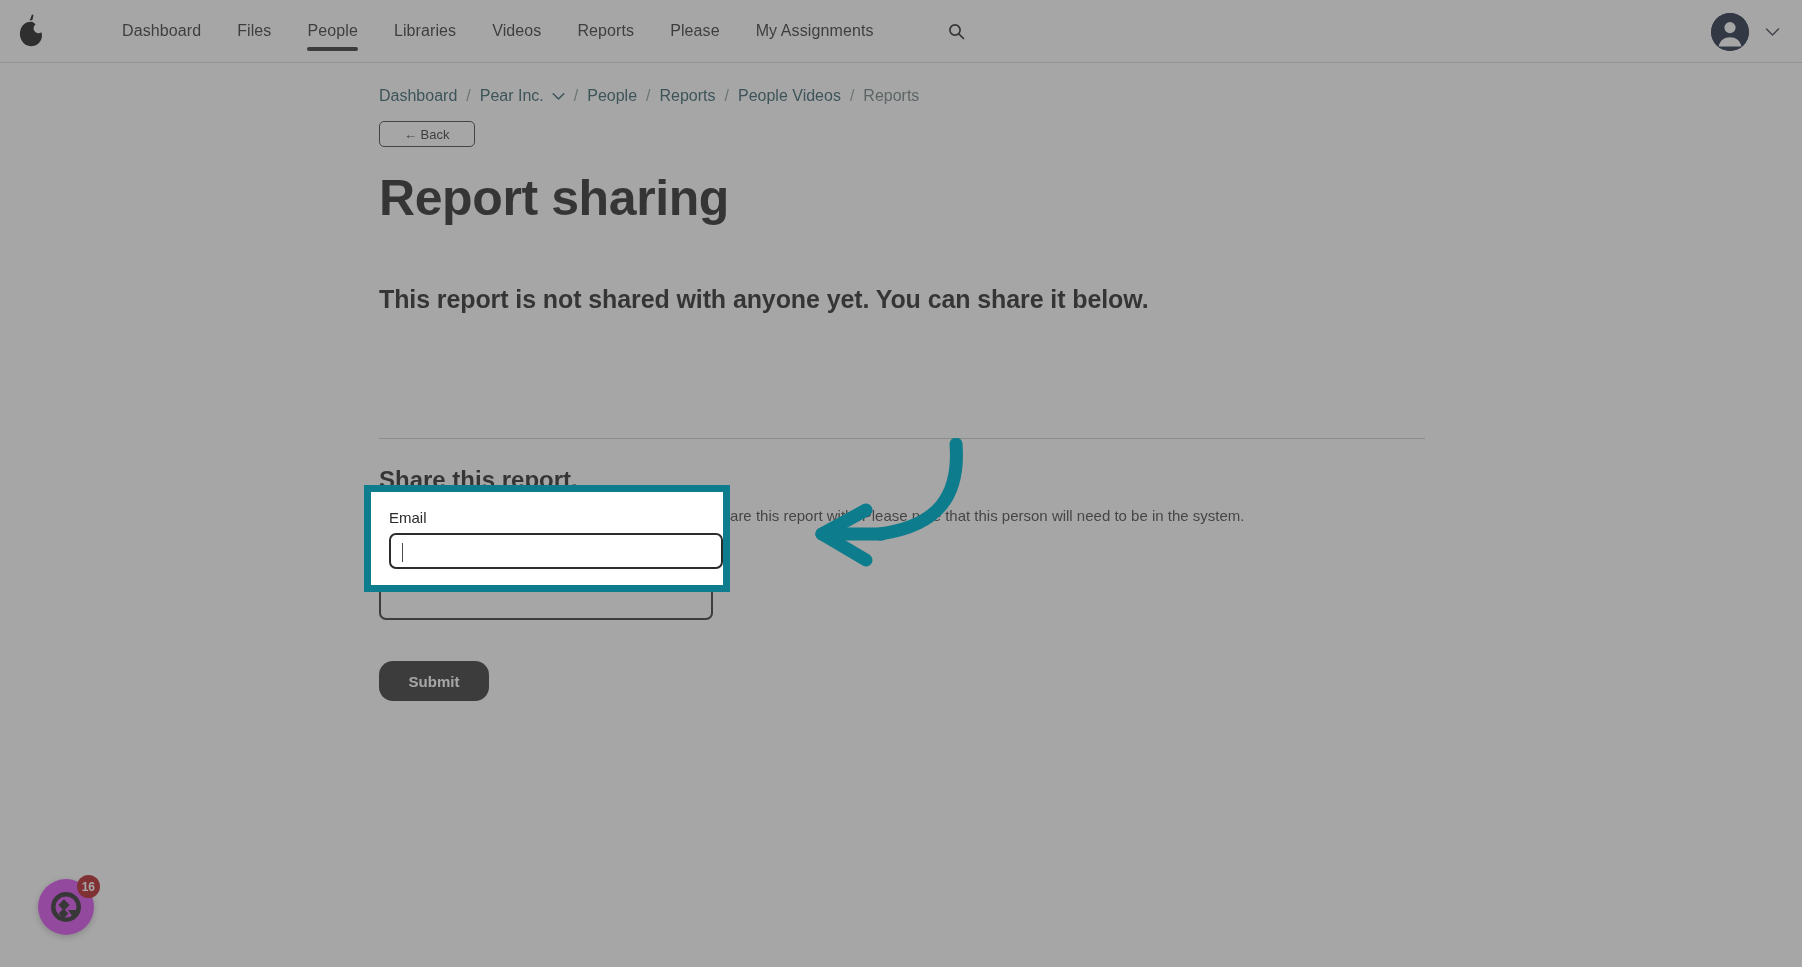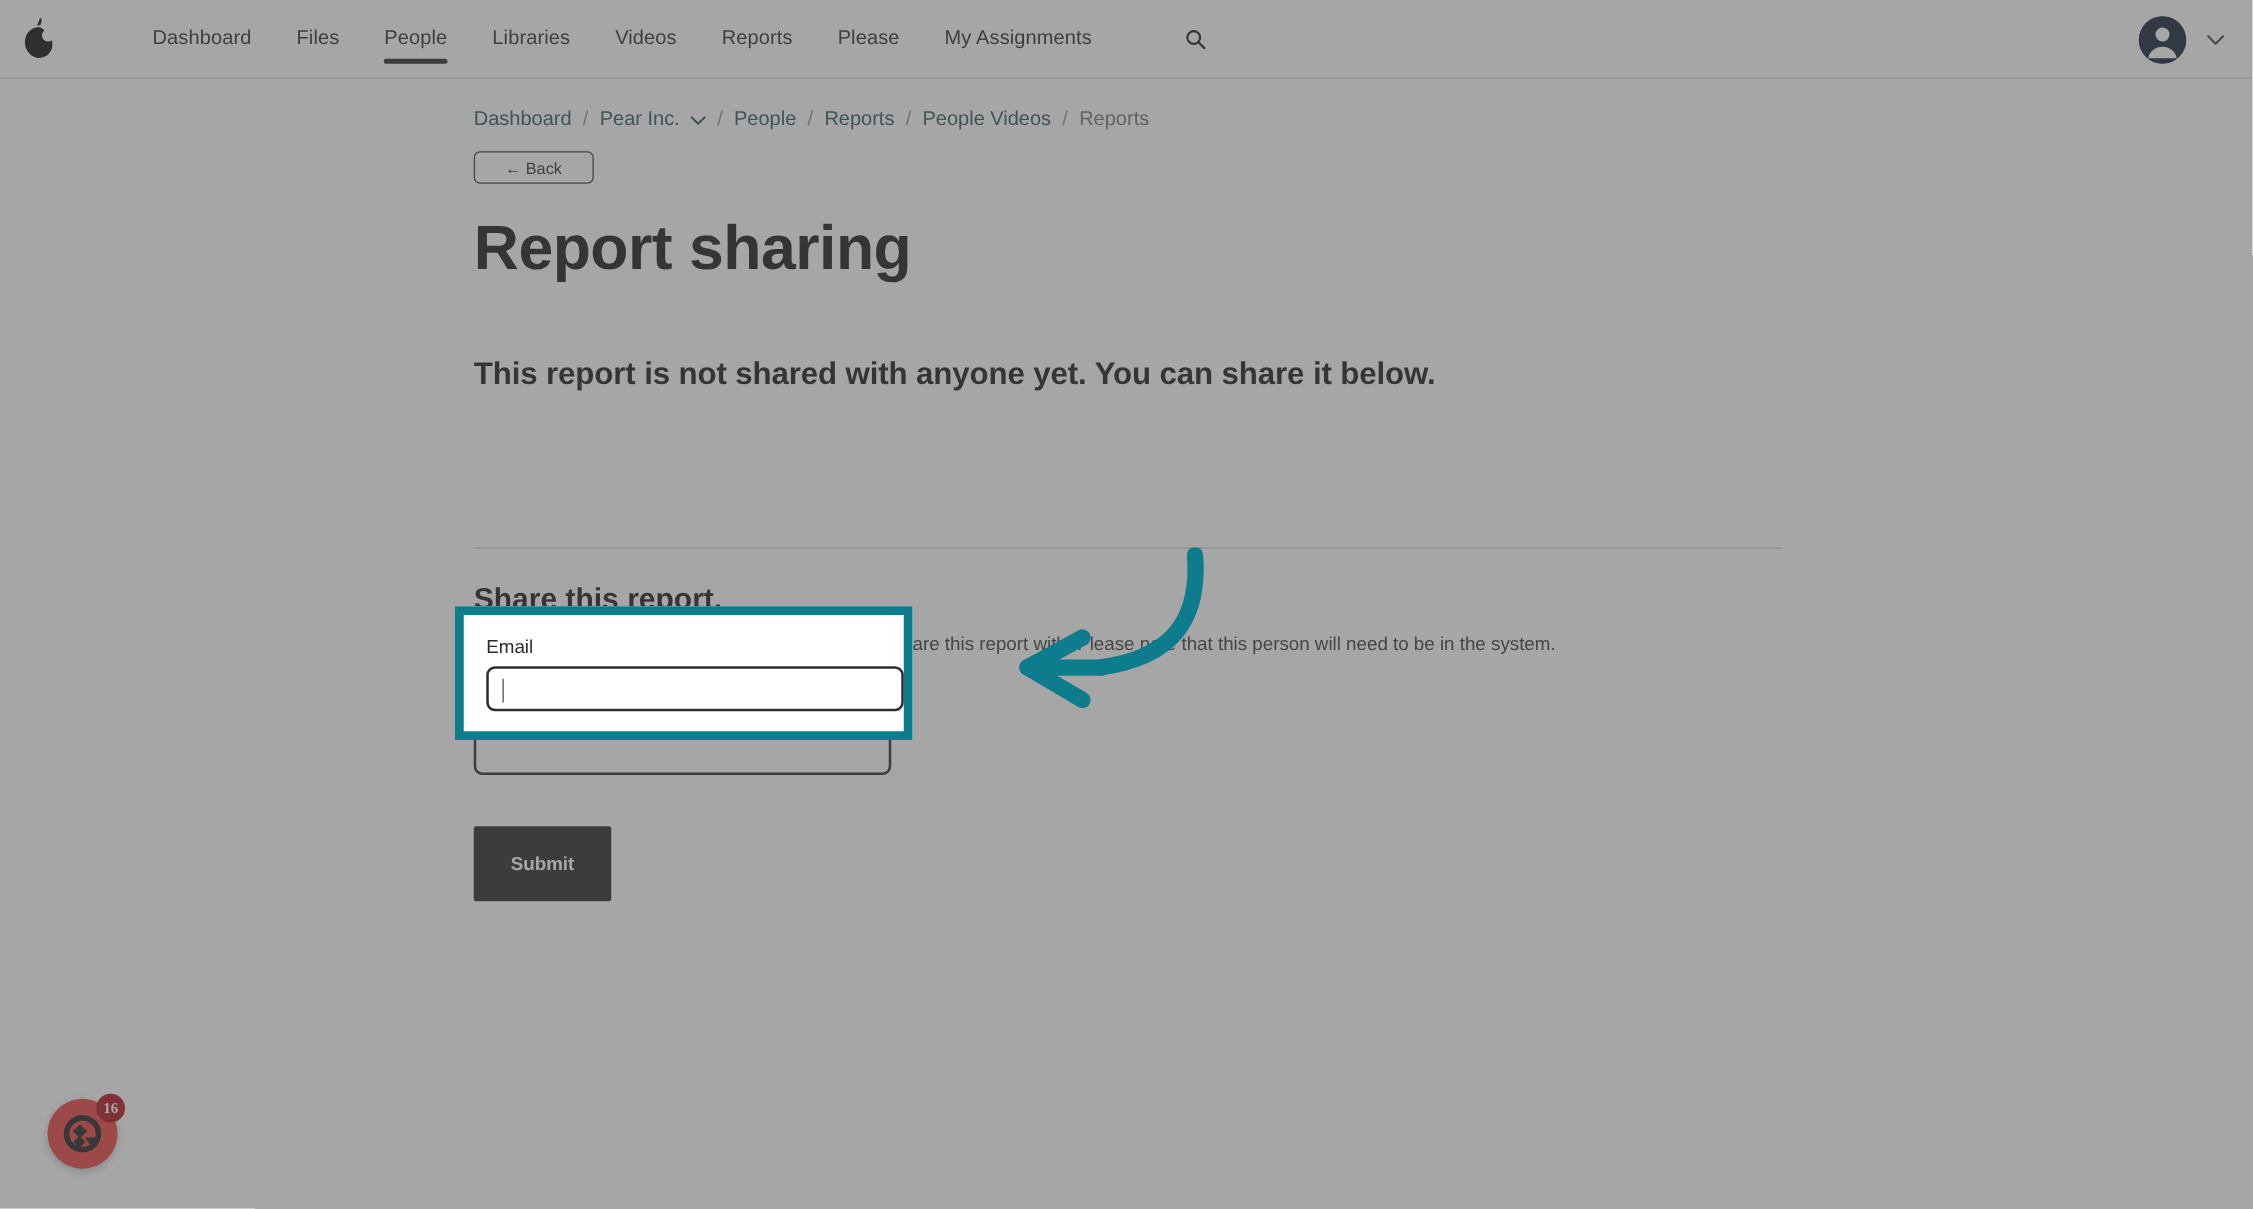--- a/index.html
+++ b/index.html
@@ -227,23 +227,23 @@
     color: #1d1d1d;
     font-family: "Liberation Sans", sans-serif;
     outline: none;
   }
 
   #submit-button {
     position: absolute;
     left: 379px;
     top: 598px;
     width: 110px;
-    height: 60px;
+    height: 40px;
     border: none;
-    border-radius: 2px;
+    border-radius: 14px;
     background: #2b2b2b;
     color: #ffffff;
     font-size: 15px;
     font-weight: 700;
     font-family: "Liberation Sans", sans-serif;
     cursor: pointer;
   }
 
   
   #highlight-box {
@@ -302,28 +302,27 @@
   }
 
   
   #help-widget {
     position: absolute;
     left: 38px;
     bottom: 32px;
     width: 56px;
     height: 56px;
     border-radius: 50%;
-    background: #ef4444;
+    background: #d946ef;
     box-shadow: 0 2px 7px rgba(0,0,0,.25);
     display: flex;
     align-items: center;
     justify-content: center;
     z-index: 20;
     cursor: pointer;
-    font-family: Liberation Serif, serif;
   }
   #help-badge {
     position: absolute;
     top: -4px;
     right: -6px;
     min-width: 23px;
     height: 23px;
     border-radius: 12px;
     background: #b3151b;
     color: #ffffff;

